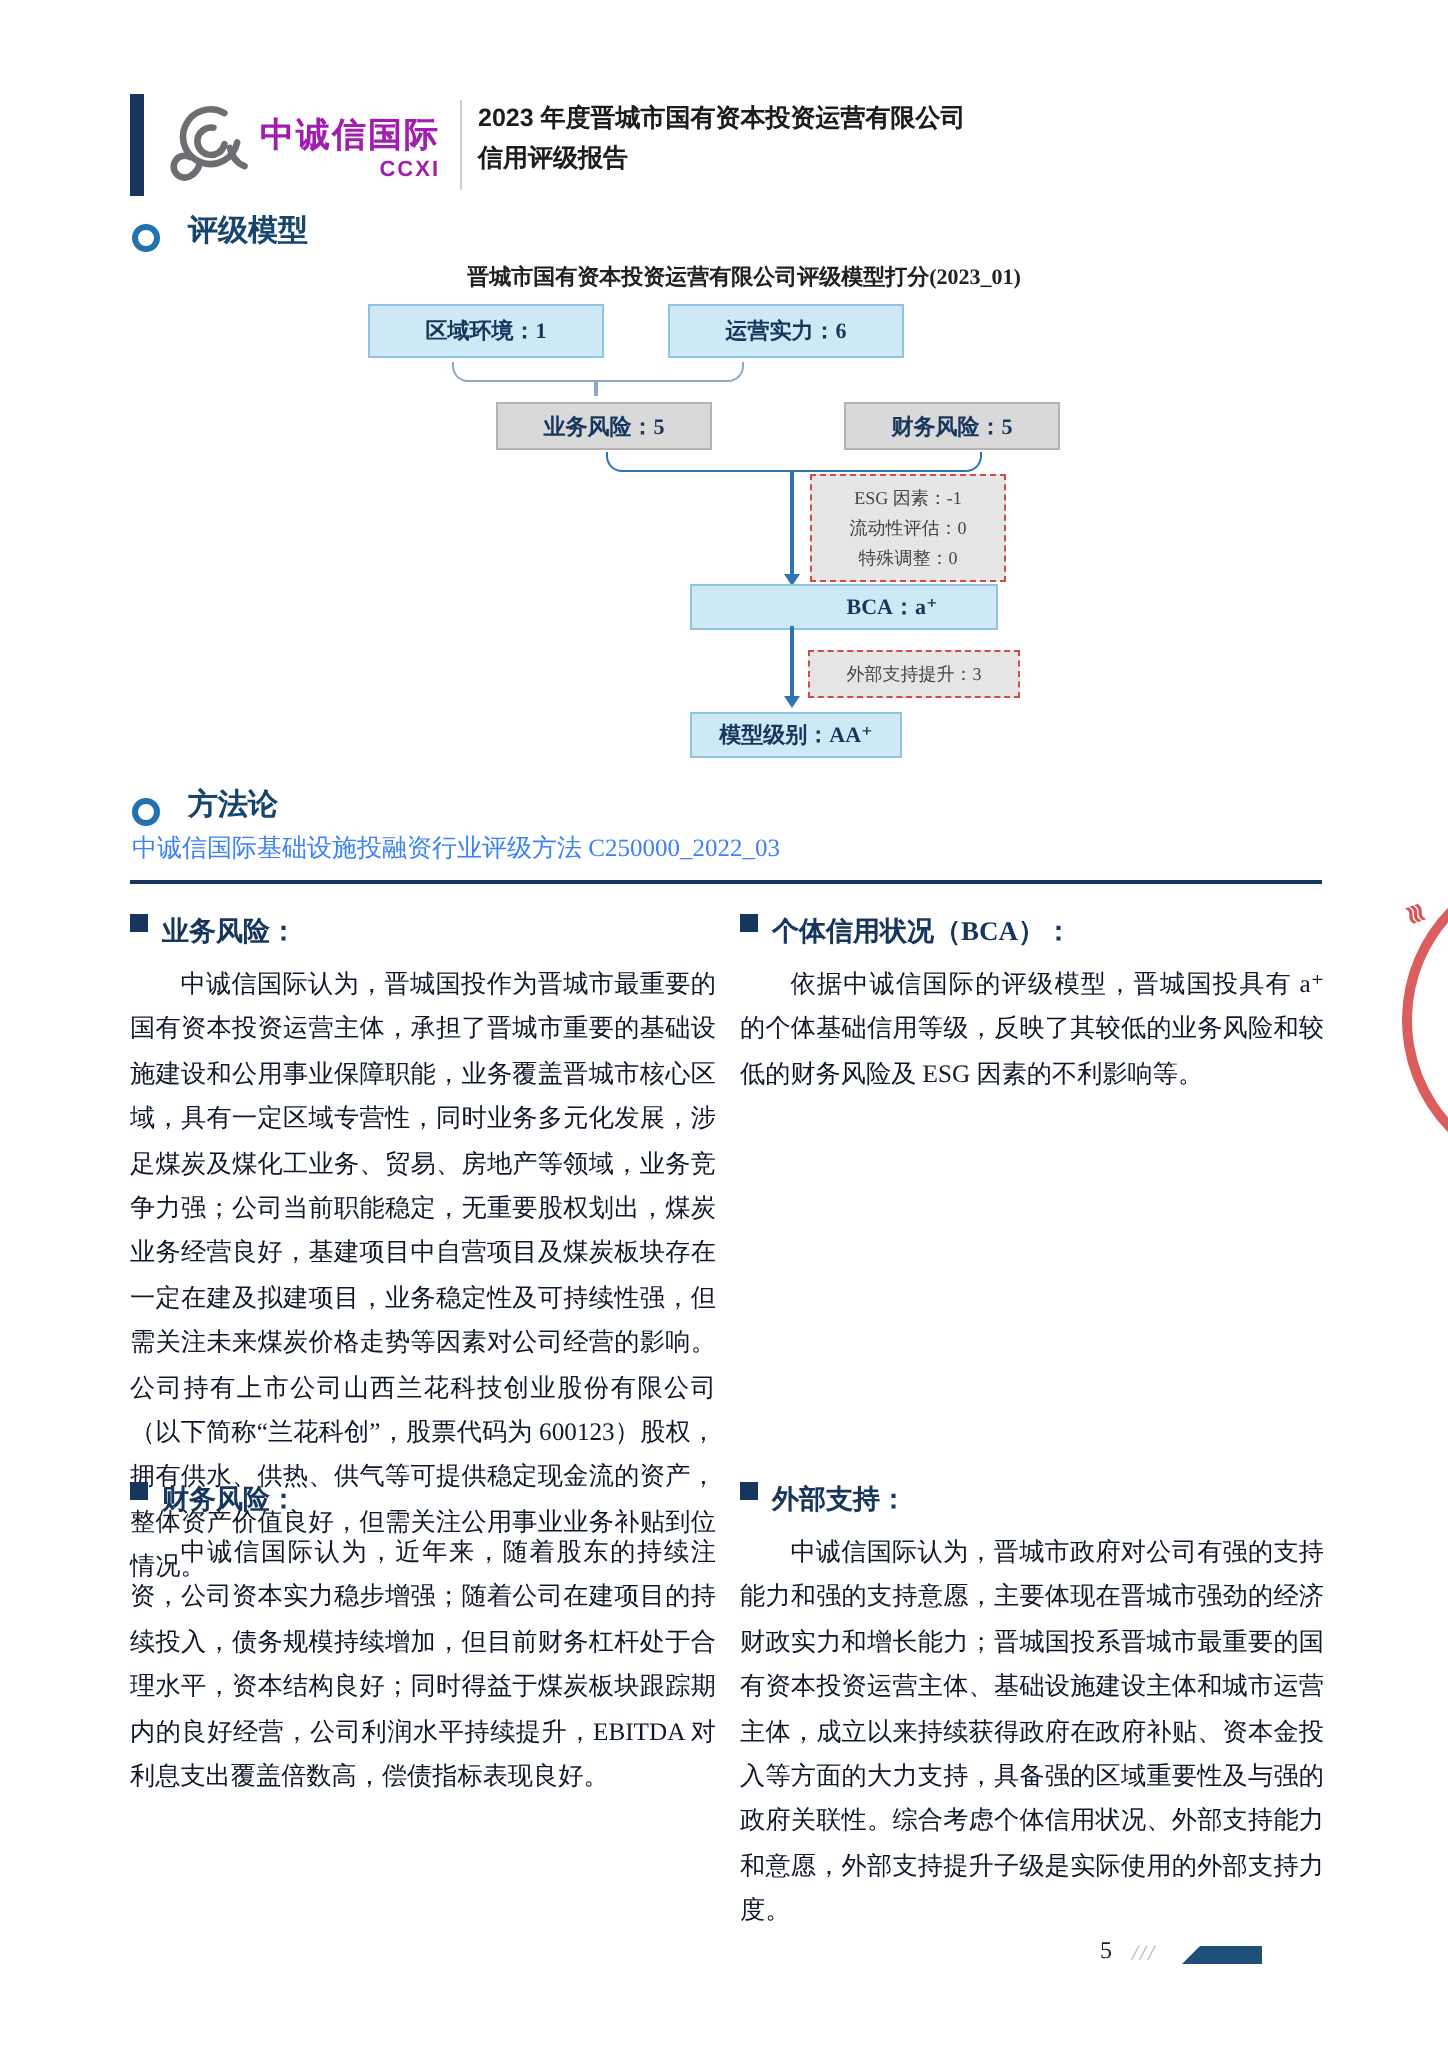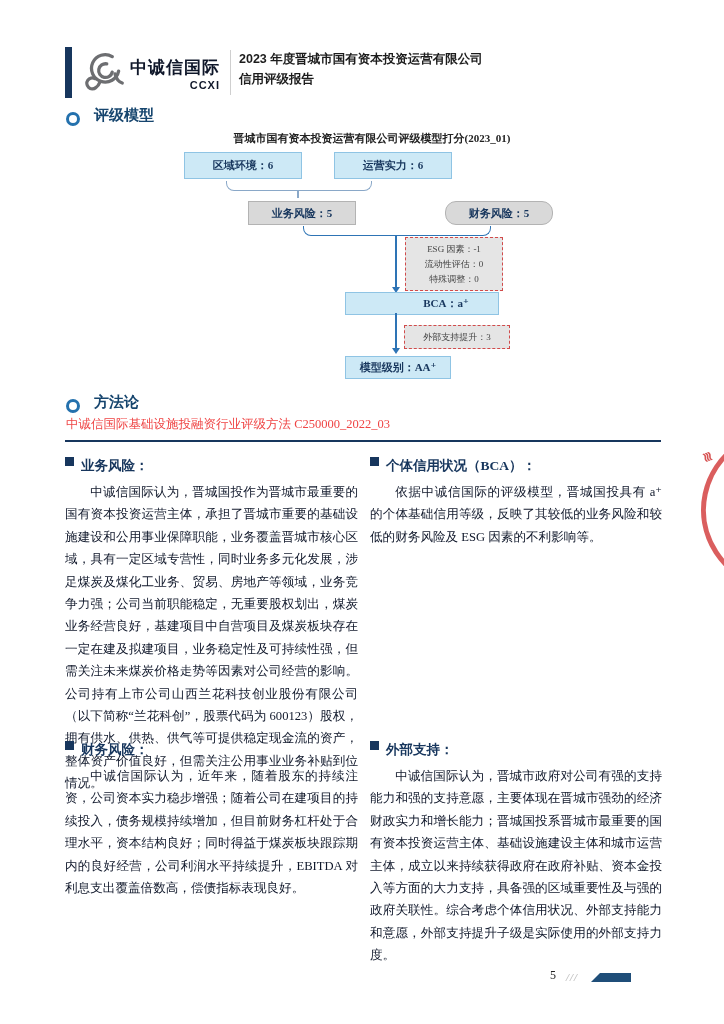--- a/index.html
+++ b/index.html
@@ -2,21 +2,21 @@
 <html lang="zh"><head>
 <meta charset="utf-8">
 <style>
   html,body{margin:0;padding:0;background:#e8e8e8;}
   .page{position:relative;width:724px;height:1024px;background:#fff;overflow:hidden;
         font-family:"Liberation Serif","DejaVu Serif",serif;}
   
   .hdr-vbar{position:absolute;left:65px;top:47px;width:7px;height:51px;background:#17365d;}
   .logo-wrap{position:absolute;left:82px;top:52px;display:flex;align-items:center;}
   .logo-mark{width:44px;height:42px;}
-  .logo-txt{margin-left:4px;color:#0f172a;font-family:"Liberation Sans","DejaVu Sans",sans-serif;}
+  .logo-txt{margin-left:4px;color:#a21caf;font-family:"Liberation Sans","DejaVu Sans",sans-serif;}
   .logo-cn{font-size:17px;font-weight:bold;letter-spacing:1px;}
   .logo-en{font-size:11px;font-weight:bold;text-align:right;margin-top:0;letter-spacing:1px;}
   .hdr-div{position:absolute;left:230px;top:50px;width:1px;height:45px;background:#cfcfcf;}
   .hdr-title{position:absolute;left:239px;top:49px;font-family:"Liberation Sans","DejaVu Sans",sans-serif;
              font-size:12.5px;font-weight:bold;color:#1c1c1c;line-height:20px;}
   
   .sec-bullet{position:absolute;width:8px;height:8px;border:3px solid #2471ad;border-radius:50%;background:#fff;}
   .sec-title{position:absolute;font-family:"Liberation Sans","DejaVu Sans",sans-serif;
              font-size:15px;font-weight:bold;color:#16456e;}
   
@@ -30,21 +30,21 @@
            border-bottom:1.5px solid #8aa8c8;border-radius:0 0 8px 8px;}
   .bracket.b2{border-color:#2e74b5;}
   .tick{position:absolute;width:1.5px;background:#8aa8c8;}
   .vline{position:absolute;width:1.5px;background:#2e74b5;}
   .arrowhead{position:absolute;width:0;height:0;border-left:4px solid transparent;
              border-right:4px solid transparent;border-top:6px solid #2e74b5;}
   .dashbox{position:absolute;border:1.5px dashed #d14b4b;background:#e5e5e5;display:flex;
            flex-direction:column;justify-content:center;align-items:center;color:#444;
            font-size:9px;line-height:15px;}
   
-  .method-text{position:absolute;left:66px;top:416px;font-size:12.5px;color:#ef4444;}
+  .method-text{position:absolute;left:66px;top:416px;font-size:12.5px;color:#3b82f6;}
   .rule{position:absolute;left:65px;top:440px;width:596px;height:2px;background:#17365d;}
   
   .col-sec{position:absolute;}
   .col-h{font-size:13.5px;font-weight:bold;color:#17365d;margin:0 0 6px 0;display:flex;}
   .sq{display:inline-block;width:9px;height:9px;background:#17365d;margin-right:7px;flex:none;}
   .col-p{margin:0;font-size:12.6px;line-height:22.4px;color:#0f172a;text-align:justify;text-indent:2em;}
   
   .pgnum{position:absolute;left:550px;top:968px;font-size:12px;color:#222;}
   .slashes{position:absolute;left:566px;top:971px;font-size:11px;font-weight:bold;color:#bfbfbf;
            font-style:italic;letter-spacing:1px;}
@@ -80,28 +80,28 @@
   <div class="hdr-title">
     <div>2023 年度晋城市国有资本投资运营有限公司</div>
     <div>信用评级报告</div>
   </div>
 
   <span class="sec-bullet" style="left:66px;top:112px;"></span>
   <div class="sec-title" style="left:94px;top:106px;">评级模型</div>
 
   <div class="dgm-title">晋城市国有资本投资运营有限公司评级模型打分(2023_01)</div>
 
-  <div class="nbox blue" style="left:184px;top:152px;width:116px;height:25px;">区域环境：6</div>
+  <div class="nbox blue" style="left:184px;top:152px;width:116px;height:25px;">区域环境：1</div>
   <div class="nbox blue" style="left:334px;top:152px;width:116px;height:25px;">运营实力：6</div>
 
   <div class="bracket" style="left:226px;top:181px;width:144px;height:9px;"></div>
   <div class="tick" style="left:297px;top:190px;height:8px;"></div>
 
   <div class="nbox gray" style="left:248px;top:201px;width:106px;height:22px;">业务风险：5</div>
-  <div class="nbox gray" style="left:445px;top:201px;width:106px;height:22px;border-radius:11px;">财务风险：5</div>
+  <div class="nbox gray" style="left:422px;top:201px;width:106px;height:22px;">财务风险：5</div>
 
   <div class="bracket b2" style="left:303px;top:226px;width:186px;height:9px;"></div>
   <div class="vline" style="left:395px;top:235px;height:53px;"></div>
   <div class="arrowhead" style="left:392px;top:287px;"></div>
 
   <div class="dashbox" style="left:405px;top:237px;width:96px;height:52px;">
     <div>ESG 因素：-1</div>
     <div>流动性评估：0</div>
     <div>特殊调整：0</div>
   </div>

